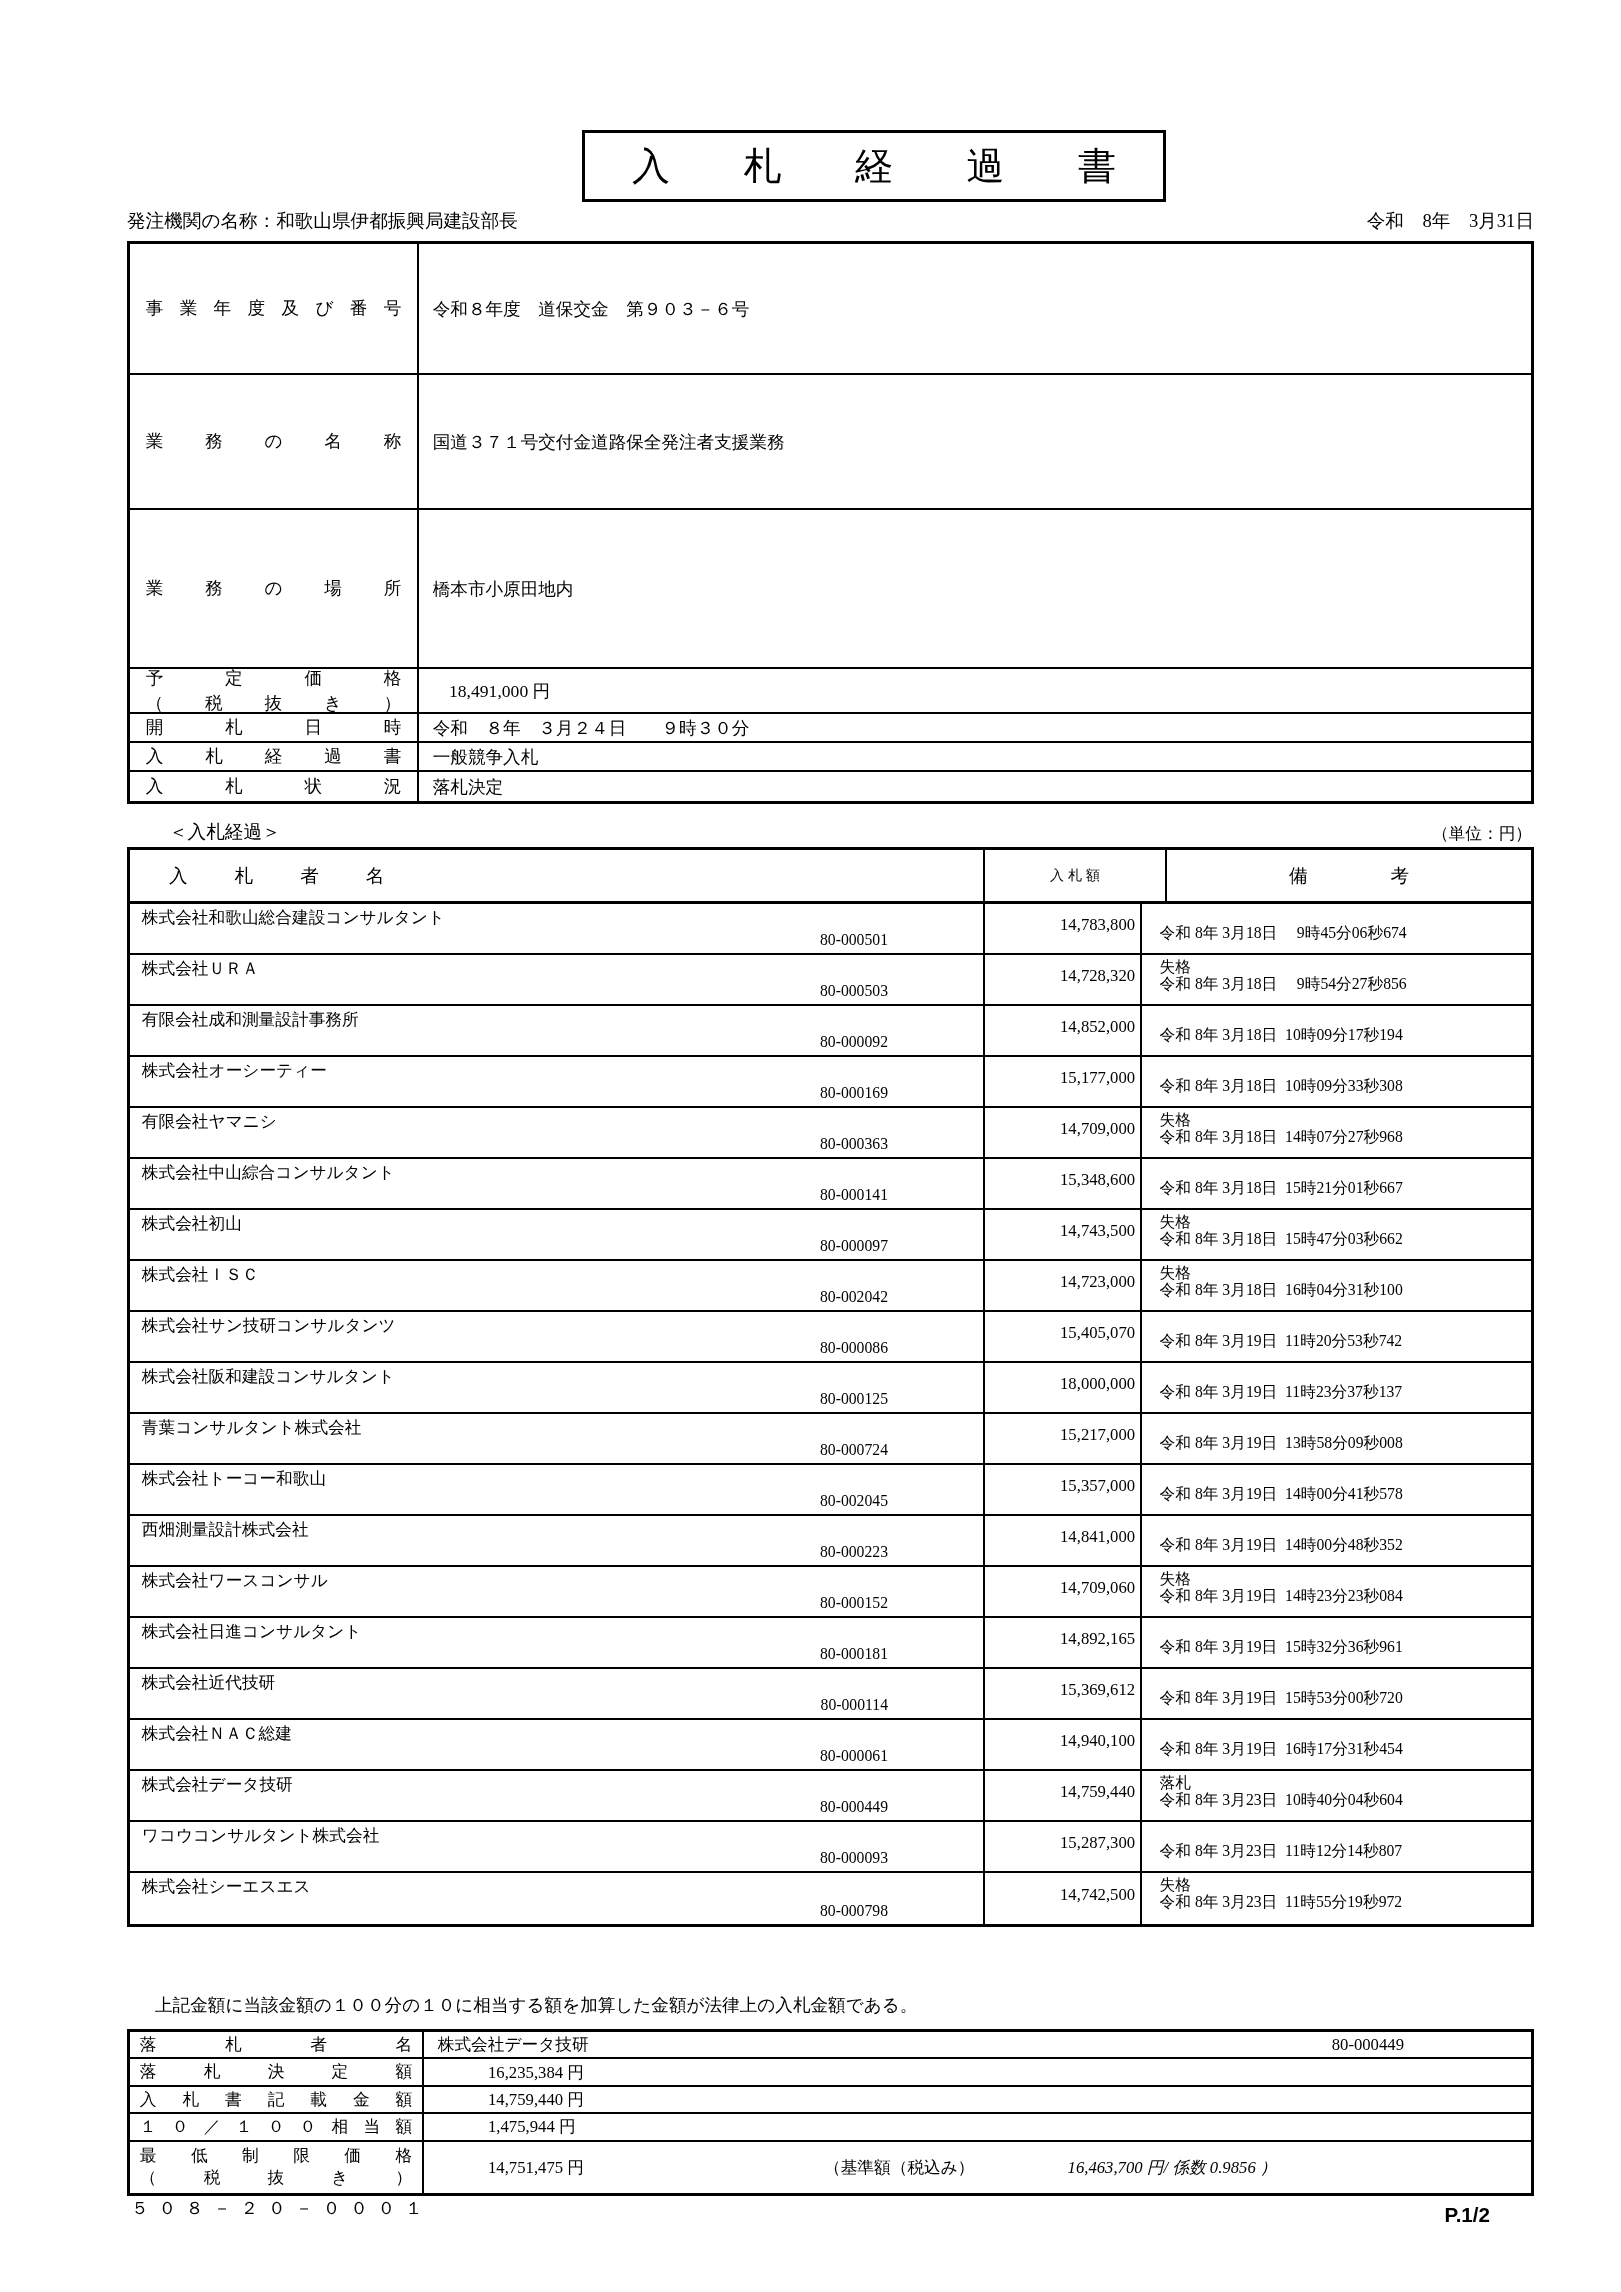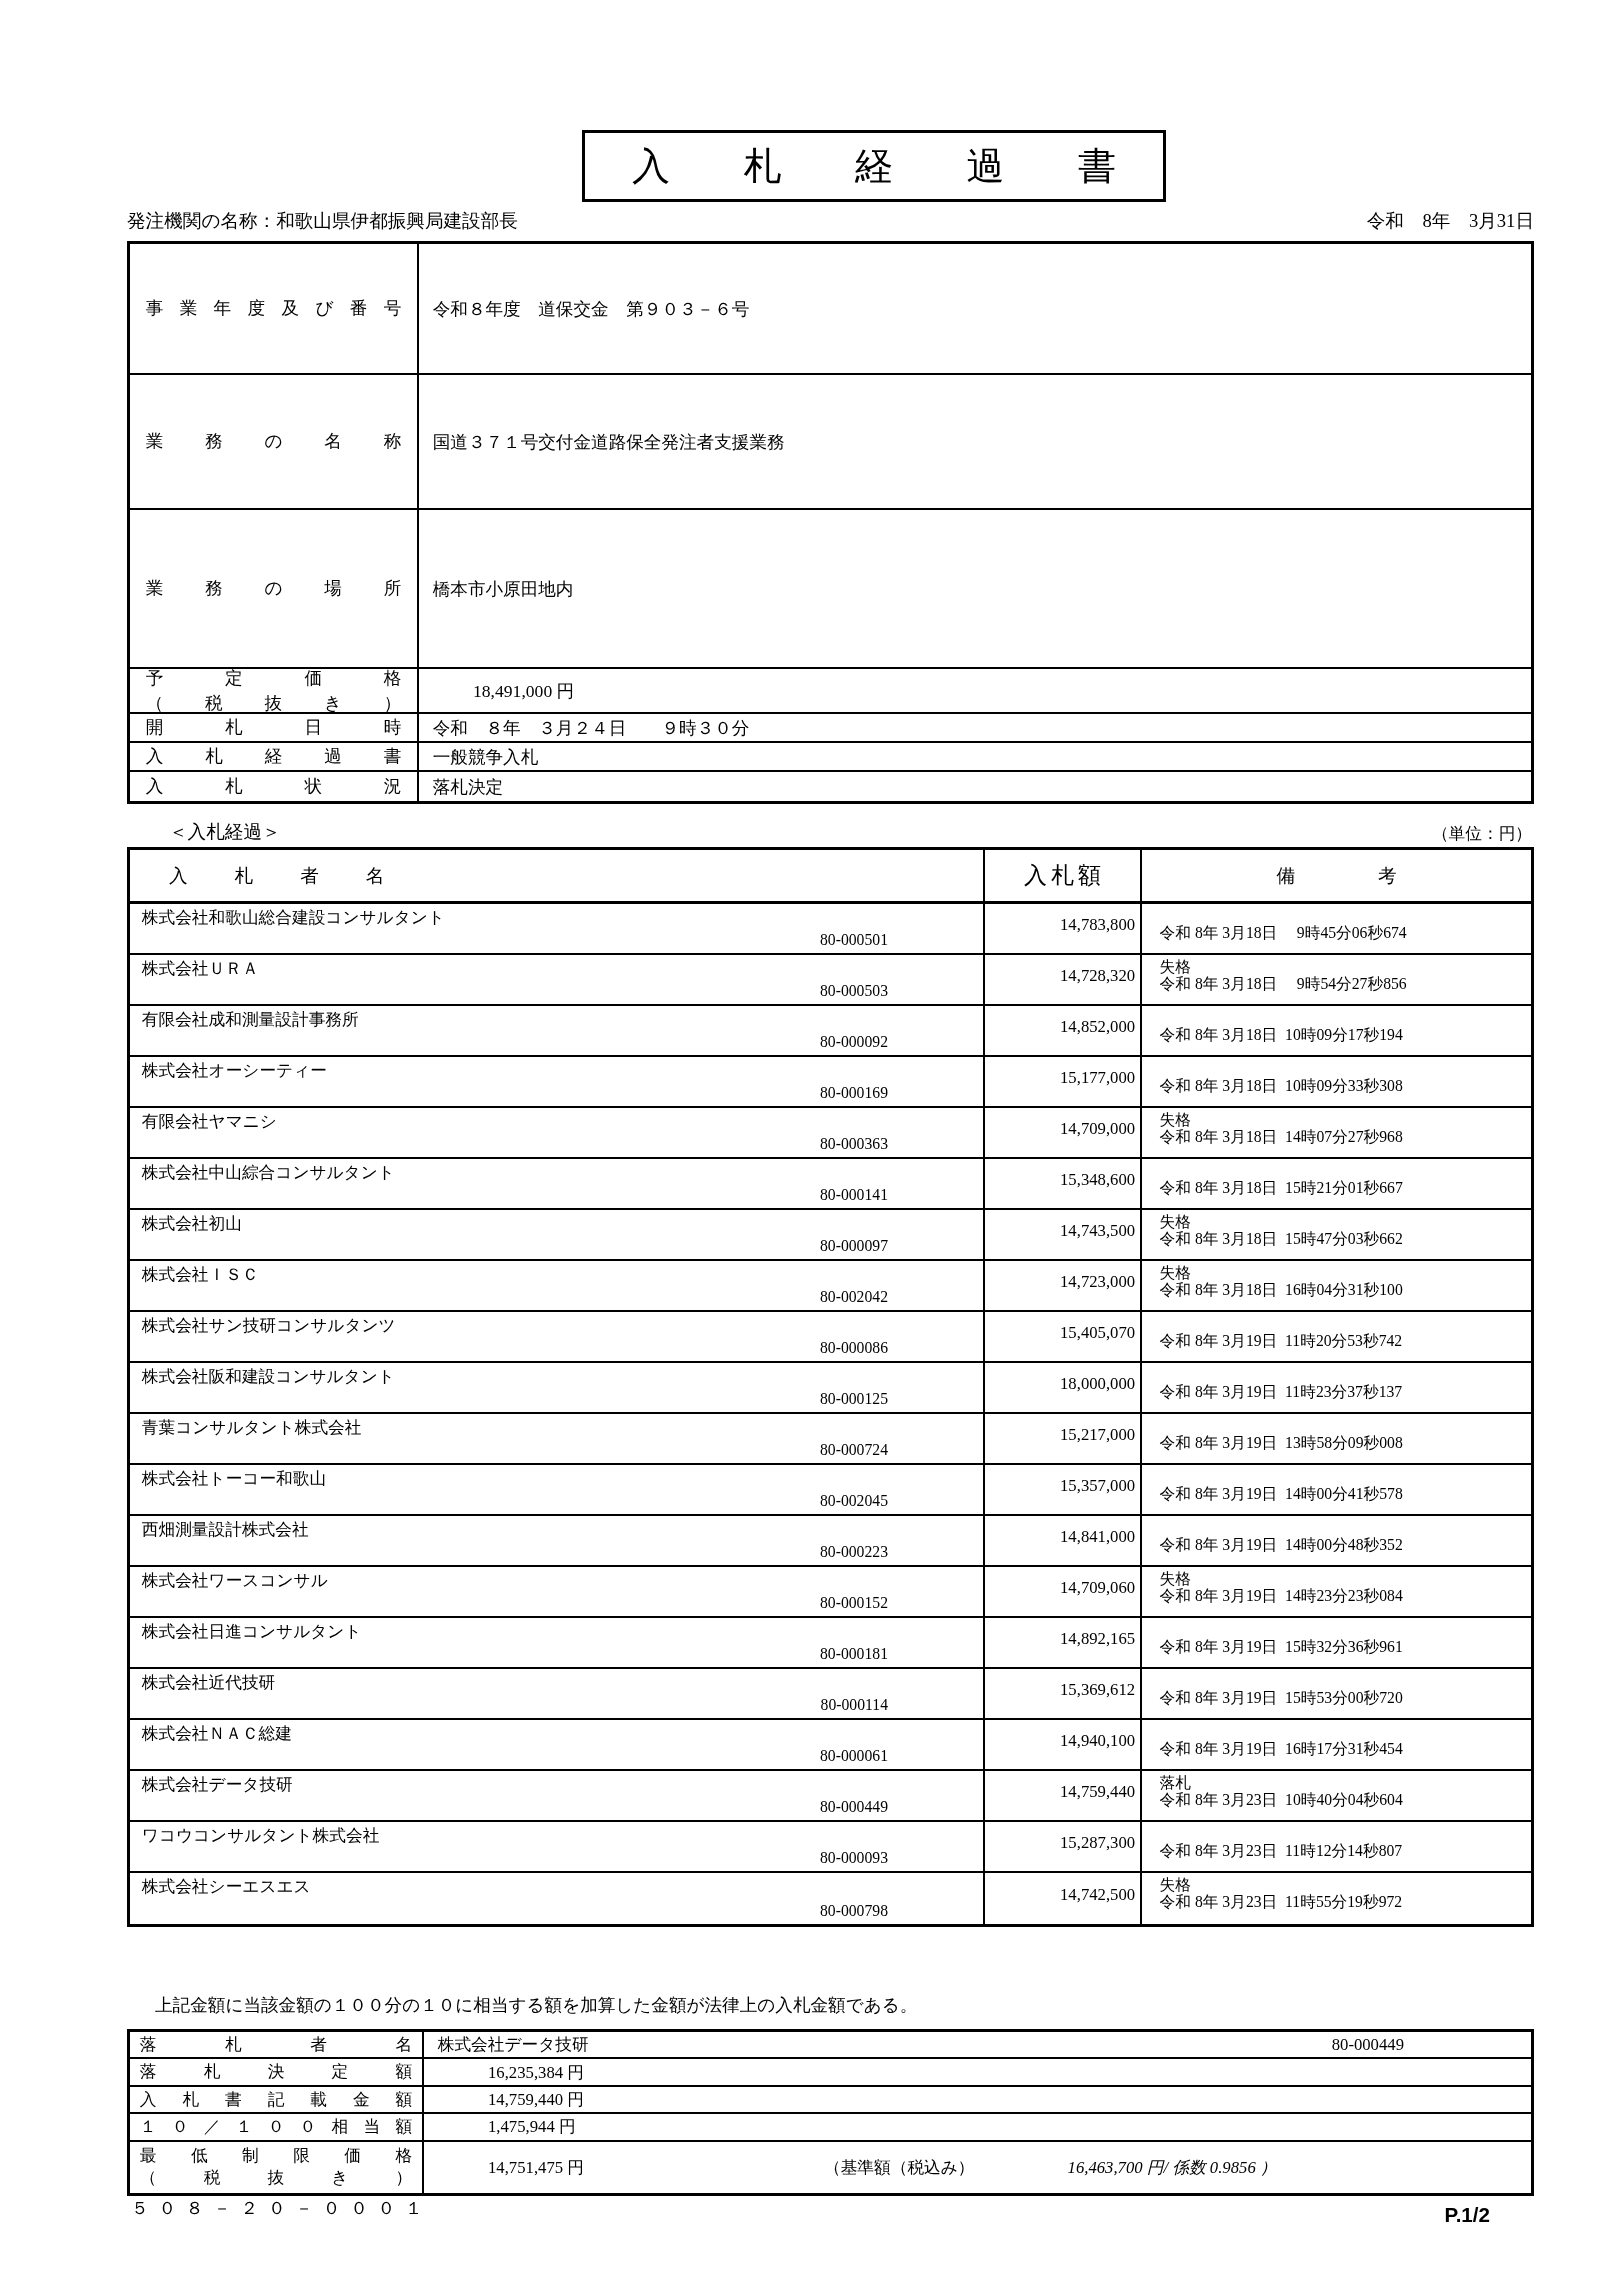--- a/index.html
+++ b/index.html
@@ -18,34 +18,34 @@
 
   
   .project-table{position:absolute;left:127px;top:241px;width:1407px;
                  border:3.9px solid #000;box-sizing:border-box;}
   .p-row{display:flex;border-bottom:2.9px solid #000;box-sizing:border-box;}
   .p-row:last-child{border-bottom:none;}
   .p-label{width:289px;border-right:2px solid #000;box-sizing:border-box;
            display:flex;flex-direction:column;justify-content:center;padding:0 15.7px;}
   .p-label-line{font-size:17.6px;text-align:justify;text-align-last:justify;line-height:24.5px;}
   .p-value{flex:1;display:flex;align-items:center;padding-left:13.7px;font-size:17.6px;white-space:pre;}
-  .p-value.money{padding-left:54px;}
+  .p-value.money{padding-left:30px;}
 
   
   .bid-heading{position:absolute;left:169px;top:819px;font-size:18.6px;}
   .unit-label{position:absolute;right:89px;top:822px;font-size:16.7px;}
 
   
   .bid-table{position:absolute;left:127px;top:847px;width:1407px;
              border:3.9px solid #000;box-sizing:border-box;}
   .bid-header{display:flex;height:54px;border-bottom:3.9px solid #000;box-sizing:border-box;}
   .bh-name{width:855px;border-right:2px solid #000;box-sizing:border-box;
            display:flex;align-items:center;font-size:18.6px;letter-spacing:47px;padding-left:39px;}
-  .bh-amount{width:157px;border-right:2px solid #000;box-sizing:border-box;
-             display:flex;align-items:center;justify-content:center;font-size:23px;
+  .bh-amount{width:182px;border-right:2px solid #000;box-sizing:border-box;
+             display:flex;align-items:center;justify-content:center;font-size:14px;
              letter-spacing:3.9px;text-indent:3.9px;}
   .bh-remarks{flex:1;display:flex;align-items:center;justify-content:center;
               font-size:18.6px;letter-spacing:83px;text-indent:83px;}
   .bid-row{display:flex;height:51px;border-bottom:2.9px solid #000;box-sizing:border-box;}
   .bid-row:last-child{border-bottom:none;}
   .b-name-cell{width:855px;border-right:2px solid #000;box-sizing:border-box;
                display:flex;flex-direction:column;justify-content:space-between;
                padding:5.9px 0 4.9px 0;}
   .b-name{padding-left:11.8px;font-size:16.7px;line-height:1;}
   .b-id{text-align:right;padding-right:95px;font-size:15.7px;line-height:1;}

